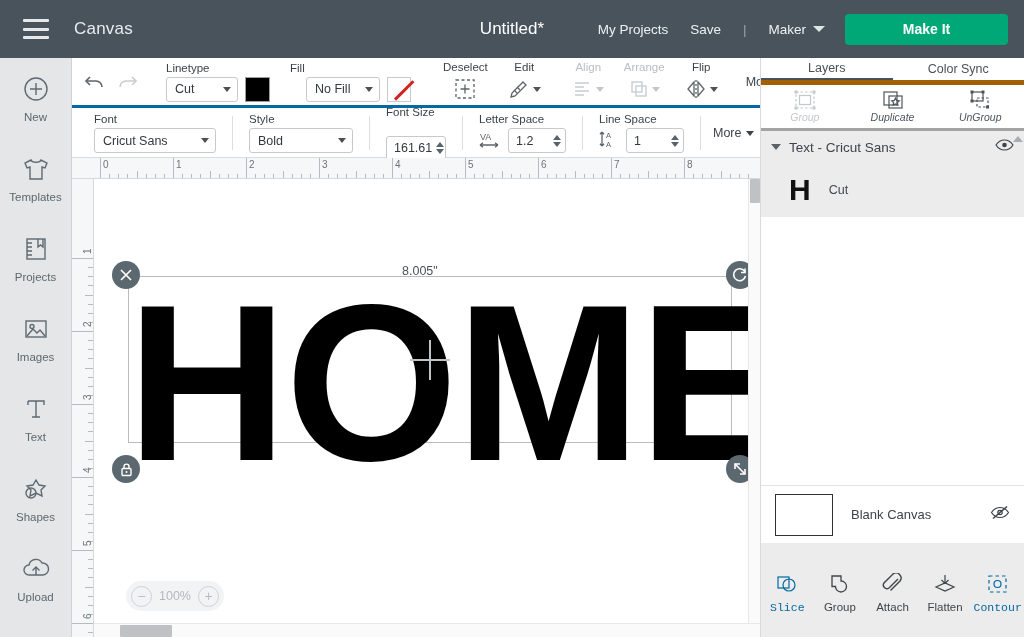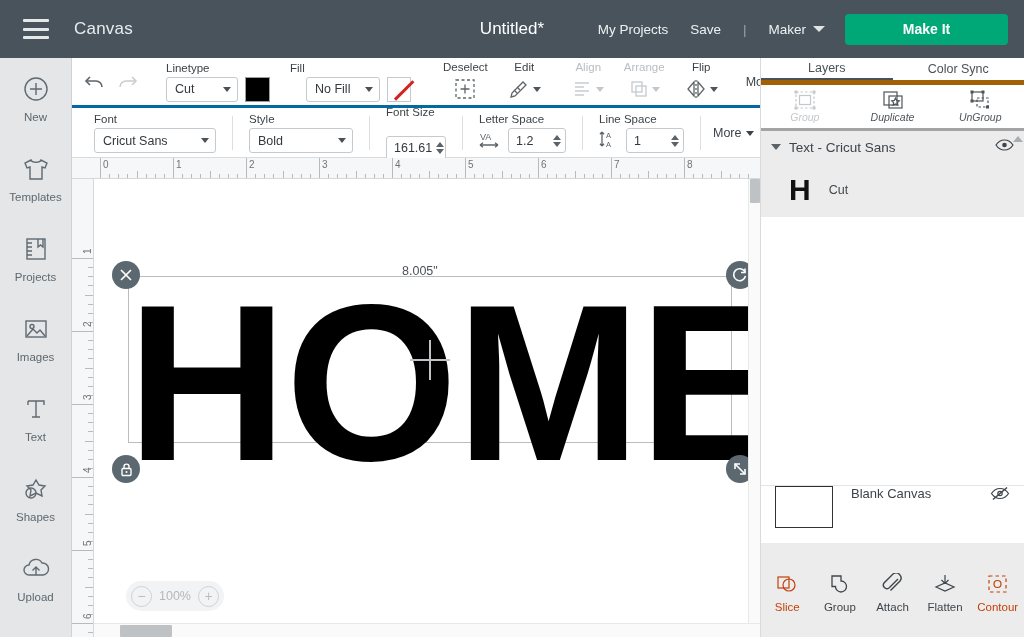--- a/index.html
+++ b/index.html
@@ -133,28 +133,28 @@
   .layer-tri { width: 0; height: 0; border-left: 5px solid transparent; border-right: 5px solid transparent;
      border-top: 6px solid #5b6268; margin-right: 8px; }
   .layer-name { font-size: 13.5px; color: #3d444a; }
   .layer-sub { height: 54px; display: flex; align-items: center; padding-left: 28px; background: #ececec; cursor: pointer; }
   .layer-thumb { font-size: 30px; font-weight: bold; color: #111; font-family: "Liberation Sans", sans-serif; line-height: 1; }
   .layer-cut { font-size: 12.5px; color: #42484d; margin-left: 18px; }
   .panel-scroll { position: absolute; right: 3px; top: 76px; width: 8px; height: 452px; }
   .ps-up { width: 0; height: 0; border-left: 5px solid transparent; border-right: 5px solid transparent;
      border-bottom: 6px solid #a9adb0; margin: 2px auto 0; }
   .bottom-layer { position: absolute; left: 0; bottom: 94px; width: 263px; height: 58px;
-     display: flex; align-items: flex-start; padding: 0 14px; border-top: 1px solid #e2e4e6; background: #fff; }
+     display: flex; align-items: center; padding: 0 14px; border-top: 1px solid #e2e4e6; background: #fff; }
   .bl-thumb { width: 58px; height: 42px; background: #fff; border: 1.5px solid #2f3336; }
   .bl-name { font-size: 13px; color: #3d444a; margin-left: 18px; }
   .opbar { position: absolute; left: 0; bottom: 0; width: 263px; height: 94px;
      background: #ececec; display: flex; align-items: center; padding-top: 6px; }
   .op { flex: 1; display: flex; flex-direction: column; align-items: center; justify-content: center;
      cursor: pointer; color: #3e454a; }
-  .op.dim { color: #c2410c; }
+  .op.dim { color: #0369a1; font-family: Liberation Mono, monospace; }
   .op-lbl { font-size: 11.5px; margin-top: 6px; }
   .eye { cursor: pointer; color: #3d444a; }
 </style>
 </head>
 <body>
 
 <div id="app">
 
   <div class="topbar">
     <div class="hamburger">

